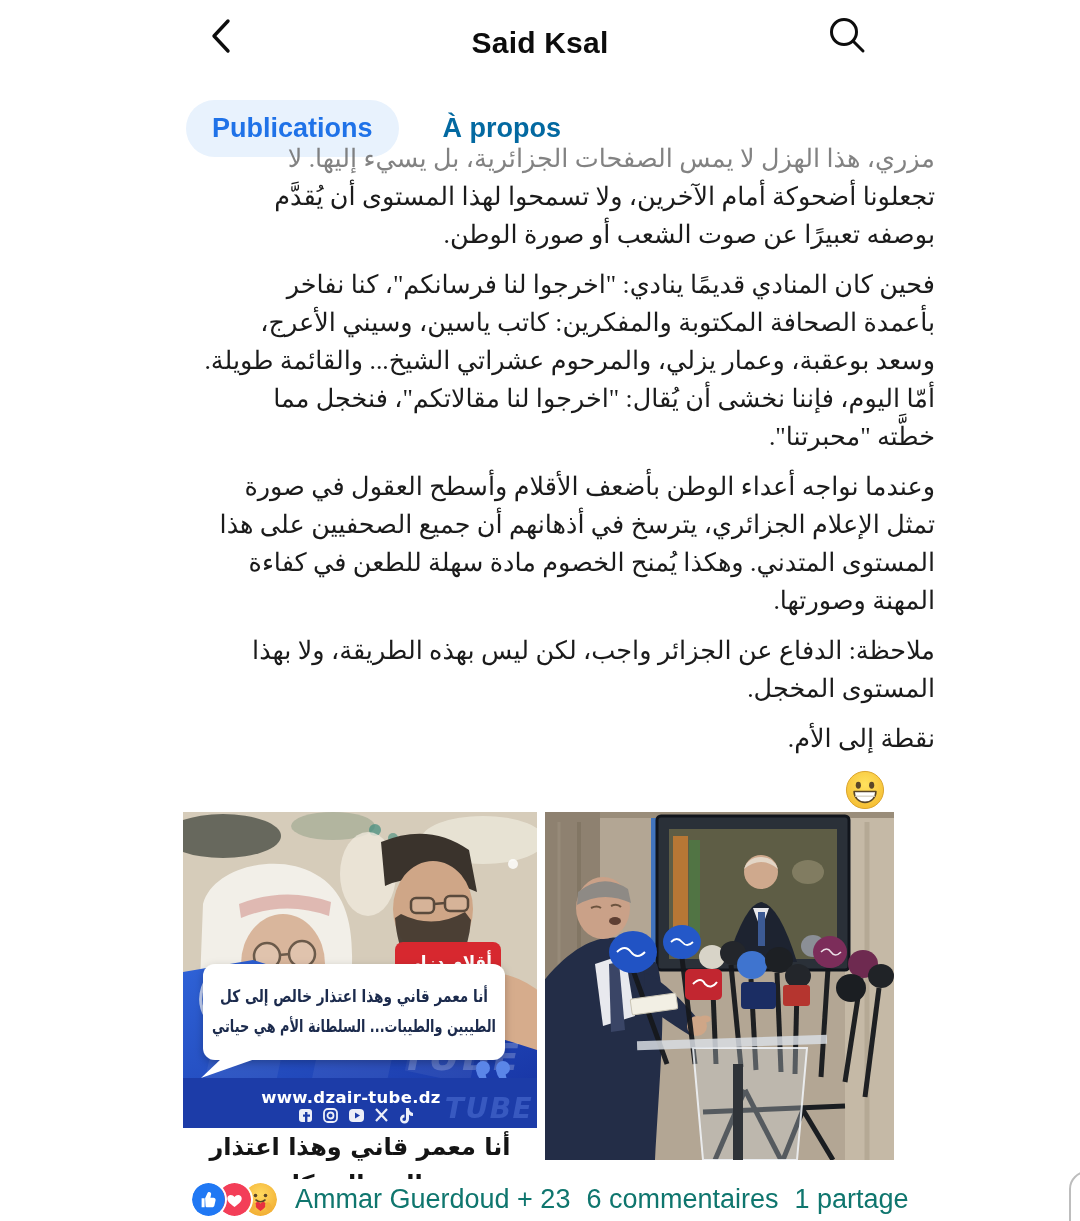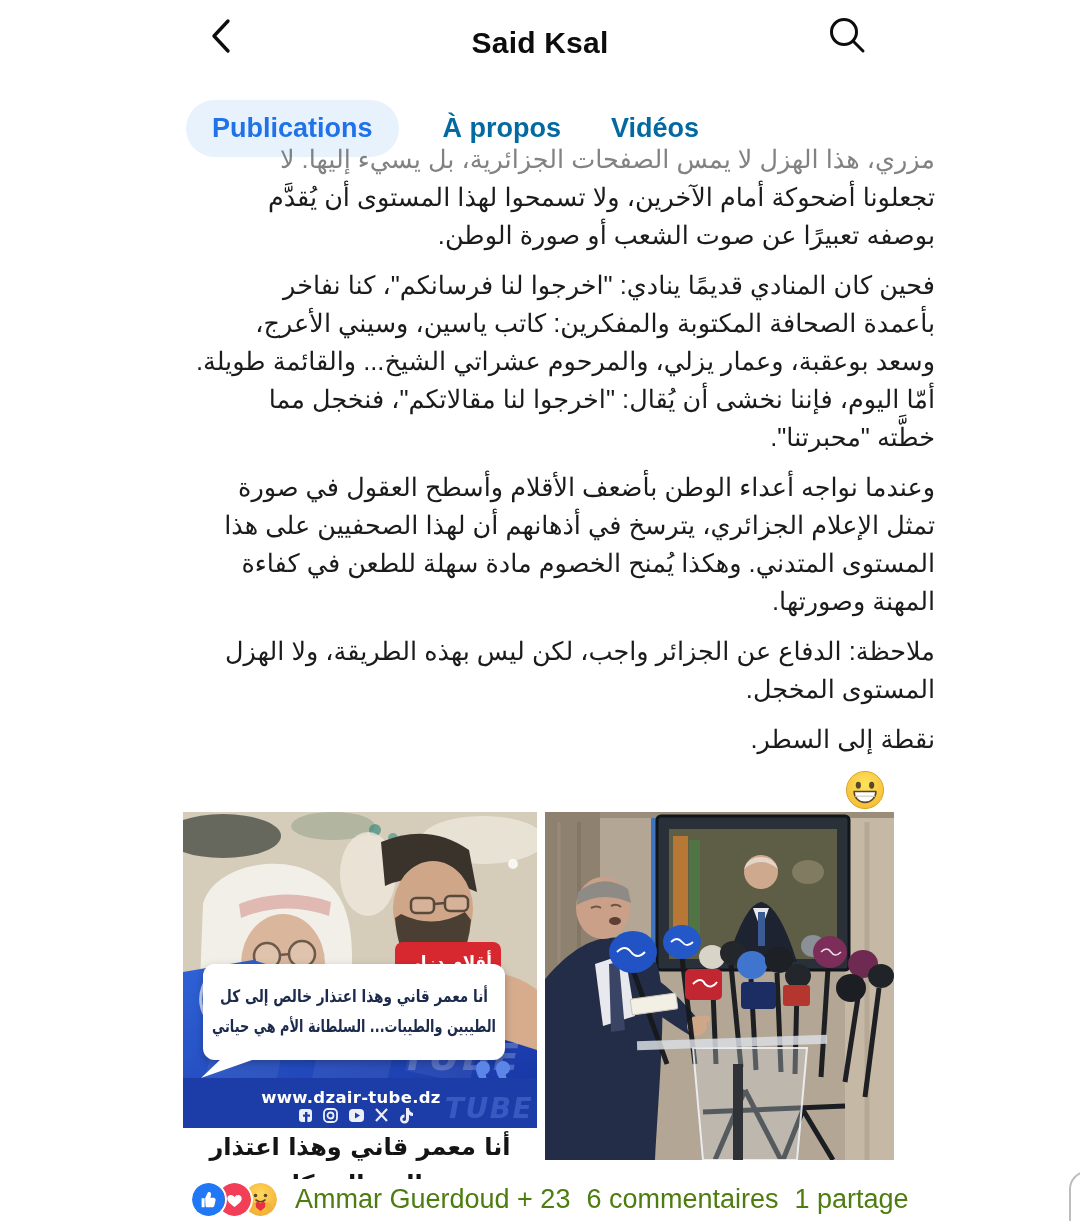--- a/index.html
+++ b/index.html
@@ -12,38 +12,38 @@
   .back-btn{position:absolute;left:202px;top:14px;width:44px;height:44px;cursor:pointer;}
   .page-title{position:absolute;left:0;top:26px;width:1080px;text-align:center;
     font-size:30px;font-weight:600;color:#0d0d0d;letter-spacing:.2px;}
   .search-btn{position:absolute;left:824px;top:12px;width:48px;height:48px;cursor:pointer;}
   
   .tabs{position:absolute;top:100px;left:186px;display:flex;align-items:center;gap:38px;}
   .tab{font-size:27px;font-weight:700;color:#0369a1;padding:13px 6px;white-space:nowrap;}
   .tab.active{background:#e8f2fd;color:#1f72e8;border-radius:32px;padding:13px 26px;}
   
   .post{position:absolute;top:140px;left:145px;width:790px;direction:rtl;text-align:right;
-    font-family:Liberation Sans, sans-serif;font-size:25.5px;line-height:38px;color:#1b1b1b;}
+    font-family:Liberation Serif, serif;font-size:25.5px;line-height:38px;color:#1b1b1b;}
   .post p{margin:0 0 12px 0;white-space:pre-line;}
   .post p.first-line{color:#6d6d6d;opacity:.85;filter:blur(.4px);margin-bottom:0;}
   .emoji-row{margin-top:6px;height:42px;}
   .emoji-row svg{float:right;margin-left:0;margin-right:50px;}
   
   .attach-left{position:absolute;left:183px;top:812px;width:354px;height:316px;cursor:pointer;}
   .attach-right{position:absolute;left:545px;top:812px;width:349px;height:348px;cursor:pointer;}
   .left-caption{position:absolute;left:183px;top:1129px;width:354px;height:50px;overflow:hidden;
     direction:rtl;text-align:center;font-family:"DejaVu Sans",sans-serif;
     font-weight:700;font-size:24px;line-height:37px;color:#141414;}
   
   .footer{position:absolute;left:192px;top:1178px;width:780px;height:43px;
     display:flex;align-items:center;}
   .rx-stack{display:flex;align-items:center;margin-right:10px;}
   .rx{width:33px;height:33px;border-radius:50%;box-shadow:0 0 0 2px #fff;}
   .rx+.rx{margin-left:-7px;}
-  .meta{font-size:27px;color:#4d7c0f;margin-left:16px;white-space:nowrap;}
+  .meta{font-size:27px;color:#0f766e;margin-left:16px;white-space:nowrap;}
   .meta.first{margin-left:8px;}
   
   .corner-frag{position:absolute;left:1069px;top:1171px;width:70px;height:120px;
     border:2px solid #bdbdbd;border-radius:18px;background:#fff;}
   svg{display:block;}
 </style>
 </head>
 <body>
 
 <div class="header">
@@ -61,39 +61,38 @@
         <circle cx="20" cy="20" r="12.5" fill="none" stroke="#0d0d0d" stroke-width="3"></circle>
         <line x1="29.5" y1="29.5" x2="39" y2="39" stroke="#0d0d0d" stroke-width="3" stroke-linecap="round"></line>
       </svg>
     </span>
   </div>
 </div>
 
 <div class="tabs">
   <div class="tab active">Publications</div>
   <div class="tab">À propos</div>
-  <div class="tab">Vidéos</div>
 </div>
 
 <div class="post">
   <p class="first-line">مزري، هذا الهزل لا يمس الصفحات الجزائرية، بل يسيء إليها. لا</p>
   <p>تجعلونا أضحوكة أمام الآخرين، ولا تسمحوا لهذا المستوى أن يُقدَّم
 بوصفه تعبيرًا عن صوت الشعب أو صورة الوطن.</p>
   <p>فحين كان المنادي قديمًا ينادي: "اخرجوا لنا فرسانكم"، كنا نفاخر
 بأعمدة الصحافة المكتوبة والمفكرين: كاتب ياسين، وسيني الأعرج،
 وسعد بوعقبة، وعمار يزلي، والمرحوم عشراتي الشيخ... والقائمة طويلة.
 أمّا اليوم، فإننا نخشى أن يُقال: "اخرجوا لنا مقالاتكم"، فنخجل مما
 خطَّته "محبرتنا".</p>
   <p>وعندما نواجه أعداء الوطن بأضعف الأقلام وأسطح العقول في صورة
-تمثل الإعلام الجزائري، يترسخ في أذهانهم أن لهذا الصحفيين على هذا
+تمثل الإعلام الجزائري، يترسخ في أذهانهم أن جميع الصحفيين على هذا
 المستوى المتدني. وهكذا يُمنح الخصوم مادة سهلة للطعن في كفاءة
 المهنة وصورتها.</p>
-  <p>ملاحظة: الدفاع عن الجزائر واجب، لكن ليس بهذه الطريقة، ولا الهزل
+  <p>ملاحظة: الدفاع عن الجزائر واجب، لكن ليس بهذه الطريقة، ولا بهذا
 المستوى المخجل.</p>
-  <p>نقطة إلى السطر.</p>
+  <p>نقطة إلى الأم.</p>
   <div class="emoji-row">
     <svg width="40" height="40" viewBox="0 0 42 42">
       <defs>
         <radialGradient id="gf" cx="50%" cy="35%" r="75%">
           <stop offset="0%" stop-color="#ffe25e"></stop>
             <stop offset="100%" stop-color="#f4b92e"></stop>
         </radialGradient>
       </defs>
       <circle cx="21" cy="21" r="19.5" fill="url(#gf)" stroke="#d9a22a" stroke-width="1"></circle>
       <ellipse cx="14" cy="16" rx="2.7" ry="3.6" fill="#5a4628"></ellipse>

